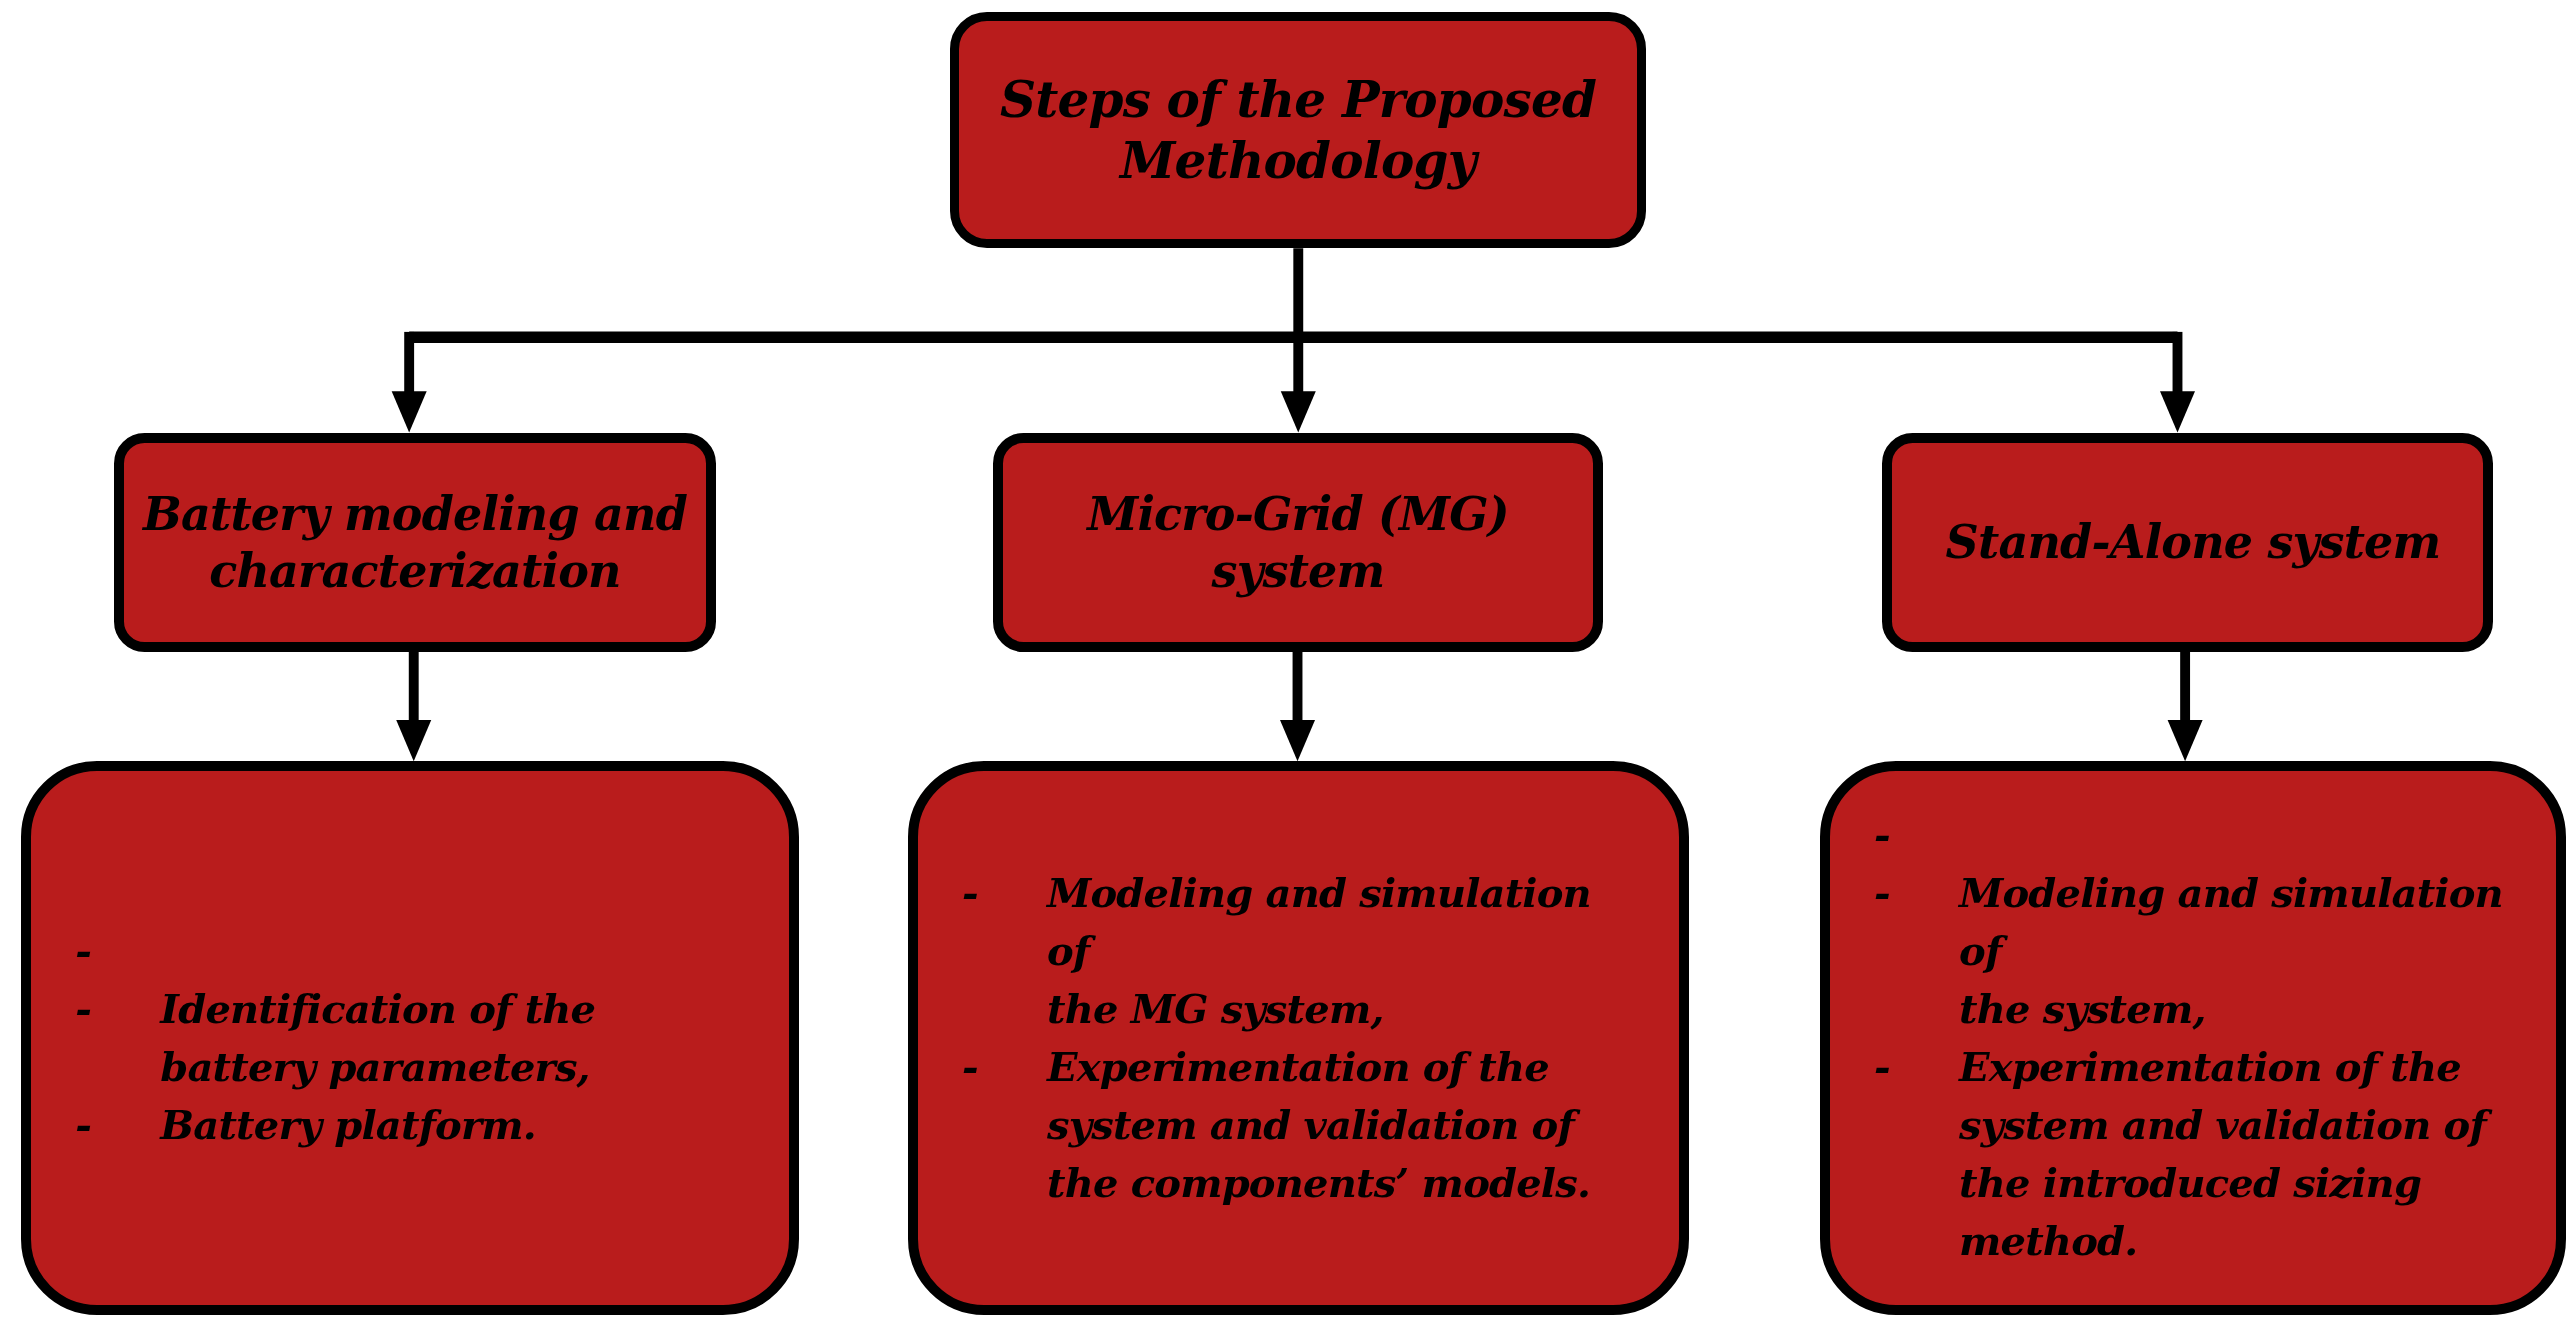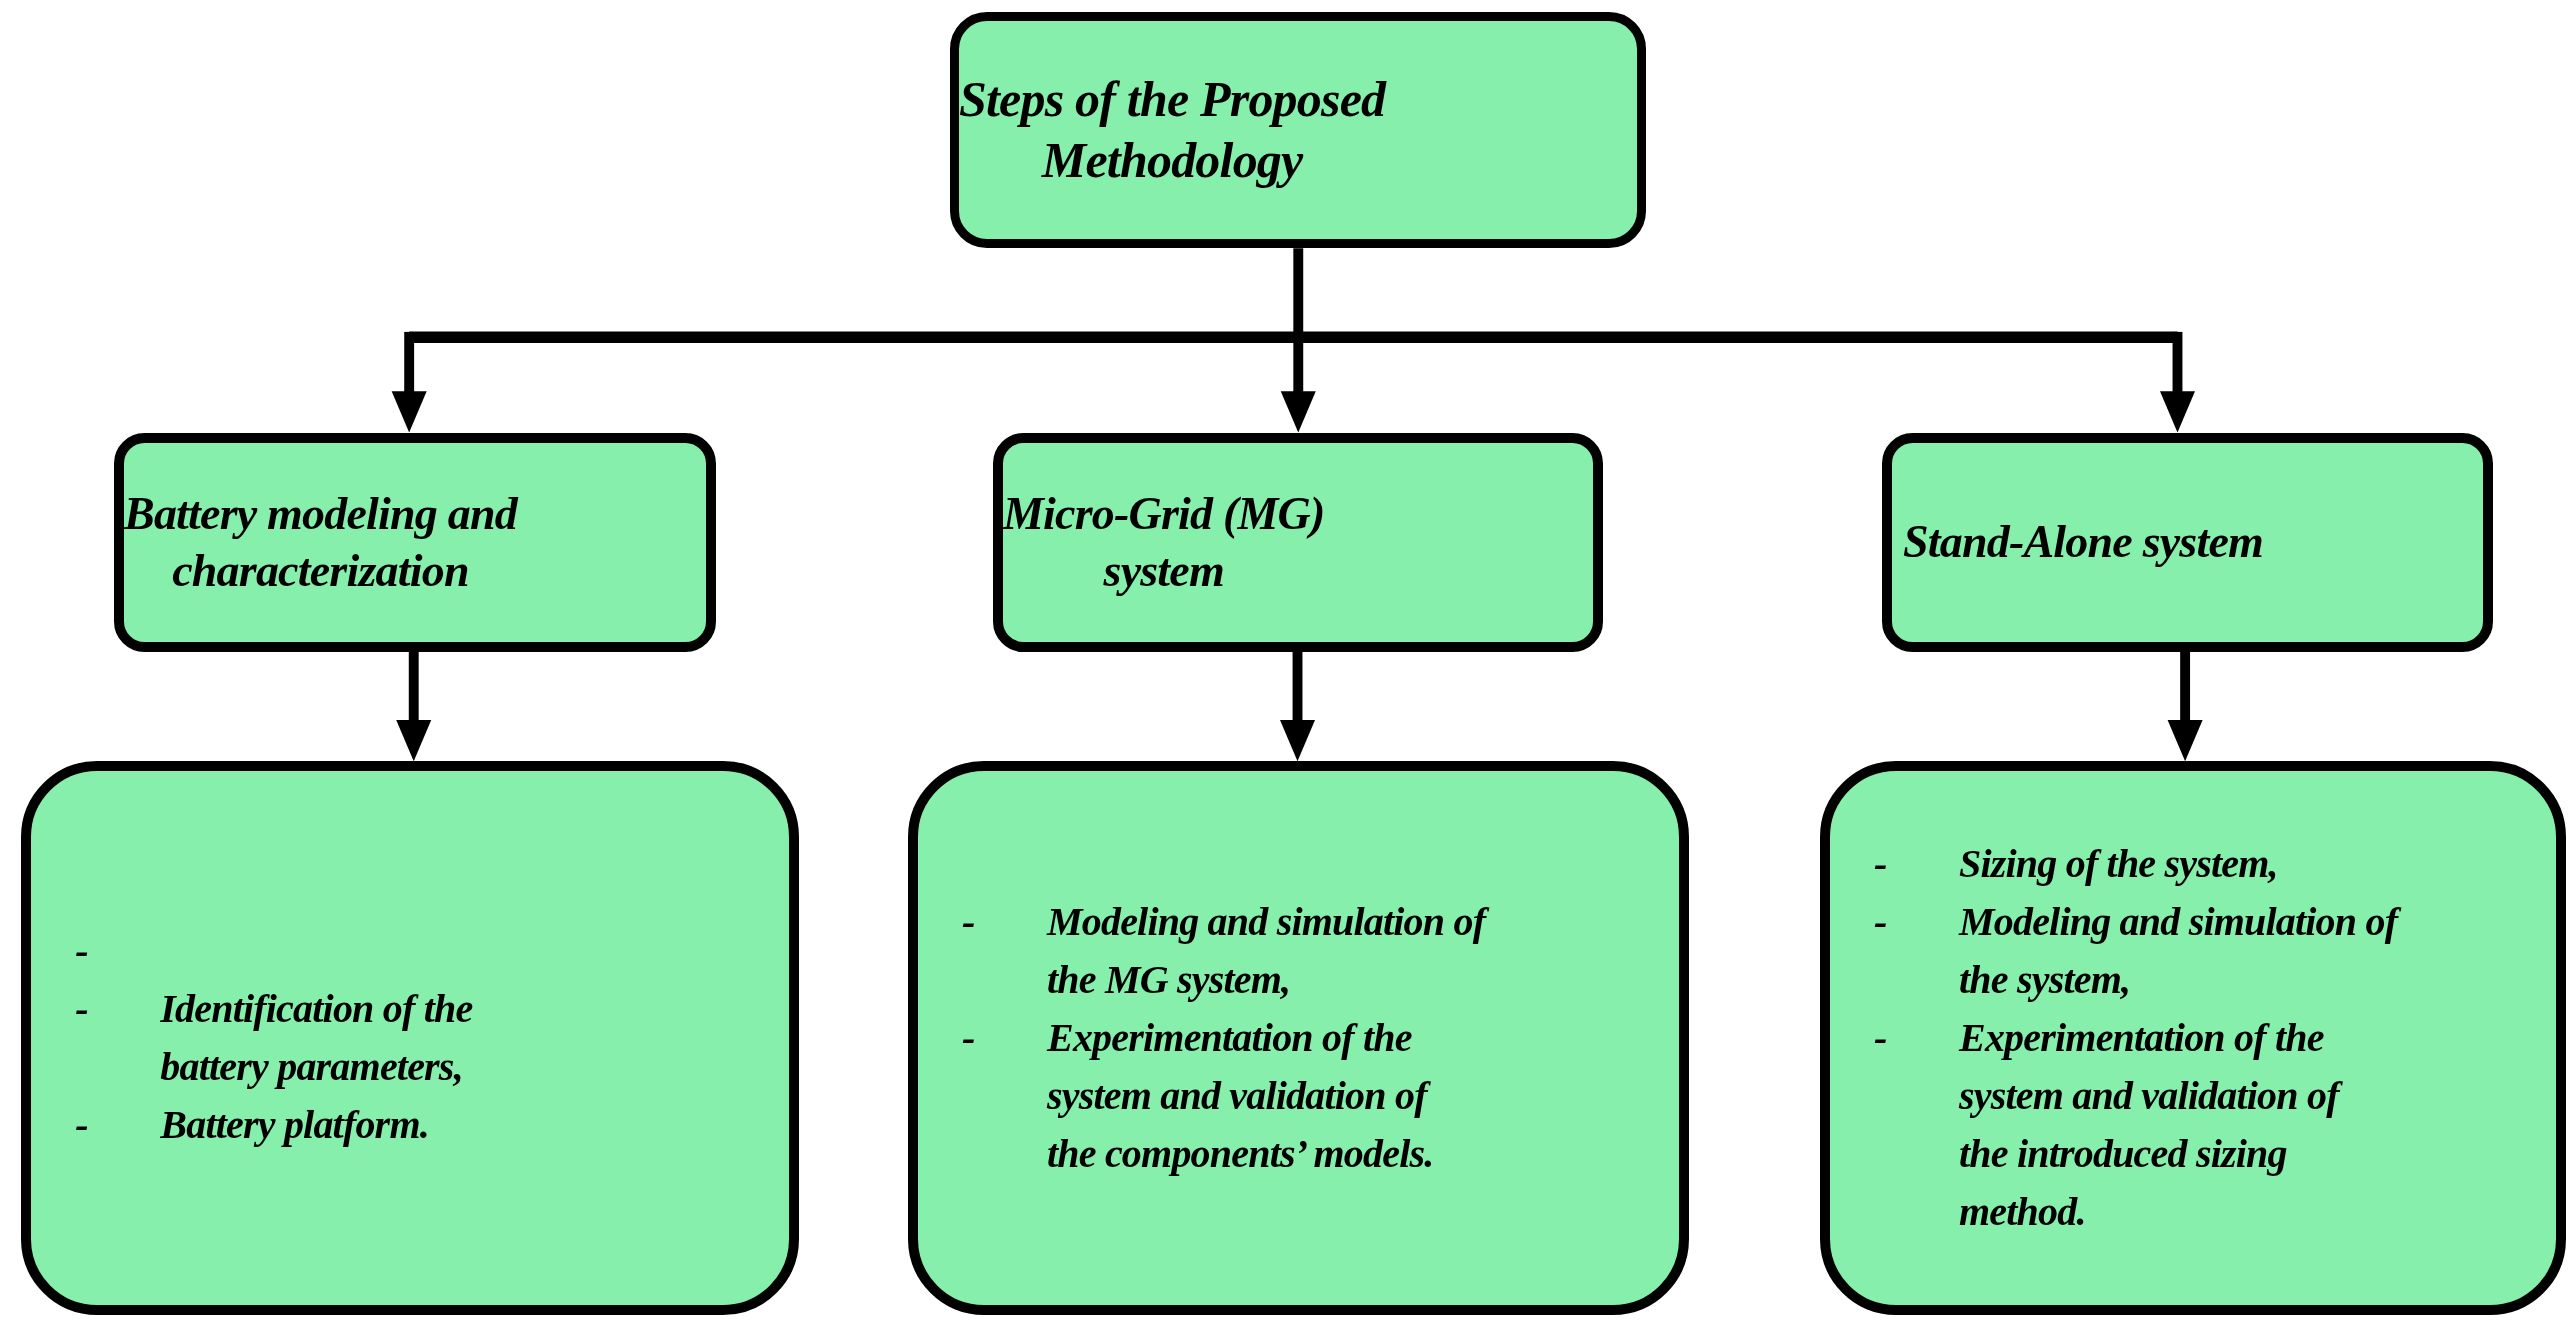--- a/index.html
+++ b/index.html
@@ -20,28 +20,27 @@
   }
   svg.connectors {
     position: absolute;
     left: 0; top: 0;
     width: 2576px;
     height: 1339px;
     z-index: 1;
   }
   .box {
     position: absolute;
-    background: #86efac;
+    background: #b91c1c;
     border: 10px solid #000000;
     box-sizing: border-box;
     display: flex;
     align-items: center;
-    justify-content: flex-start;
+    justify-content: center;
     z-index: 2;
-    font-family: Liberation Serif, serif;
   }
   .box-label {
     font-style: italic;
     font-weight: 700;
     text-align: center;
     white-space: pre-line;
     letter-spacing: -0.8px;
     line-height: 1.22;
   }
   .root-box {
@@ -169,21 +168,20 @@
 system and validation of
 the components’ models.</span>
       </div>
     </div>
   </div>
 
   <div class="box l3-box l3-standalone">
     <div class="bullet-list">
       <div class="bullet-item">
         <span class="bullet-dash">-</span>
-        <span class="bullet-text">Sizing of the system,</span>
       </div>
       <div class="bullet-item">
         <span class="bullet-dash">-</span>
         <span class="bullet-text">Modeling and simulation of
 the system,</span>
       </div>
       <div class="bullet-item">
         <span class="bullet-dash">-</span>
         <span class="bullet-text">Experimentation of the
 system and validation of

